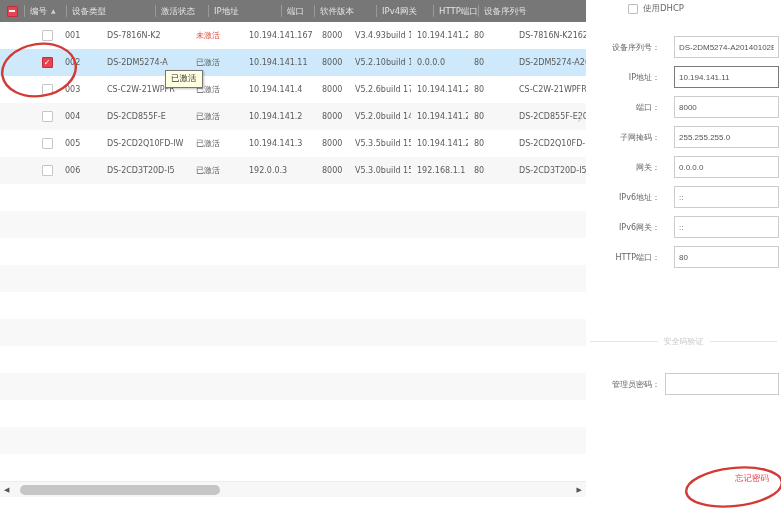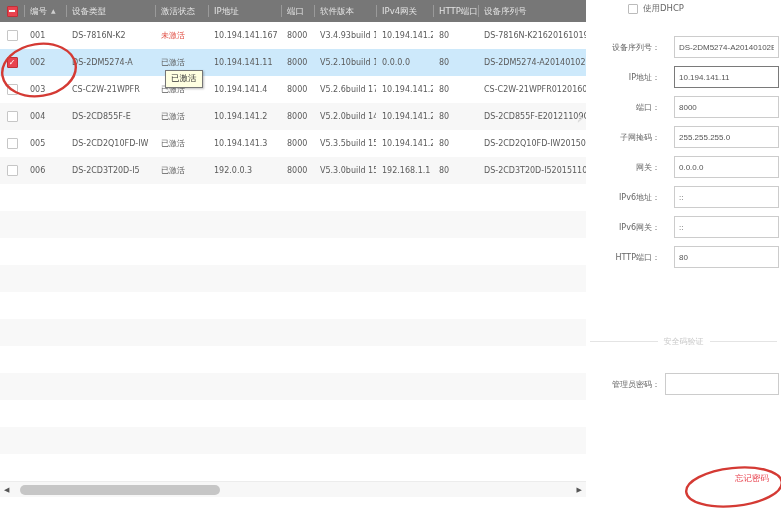--- a/index.html
+++ b/index.html
@@ -8,21 +8,21 @@
   .app { position:relative; width:781px; height:510px; background:#fff; }
 
   
   .table-pane { position:absolute; left:0; top:0; width:586px; height:481px; overflow:hidden; }
   .grid-row { display:grid; grid-template-columns:24px 42px 89px 53px 73px 33px 62px 57px 45px 1fr; align-items:center; }
   .thead { height:22px; background:var(--header-bg,#777); color:#e3e3e3; font-size:8.5px; }
   .thead .cell { height:12px; line-height:12px; border-left:1px solid #9a9a9a; padding-left:5px;
                  white-space:nowrap; overflow:hidden; display:flex; gap:4px; }
   .thead .cb-cell { border-left:none; display:flex; justify-content:center; align-items:center; height:22px; }
   .sort-glyph { font-size:6px; color:#cfcfcf; }
-  .tr { height:27px; font-size:8px; color:#5a5a5a; background:#fff; }
+  .tr { height:27px; font-size:8px; color:#5a5a5a; background:#fff;padding-left:35px; }
   .tr.zebra { background:#f7f7f7; }
   .tr.selected { background:var(--selected-bg,#cde9fb); }
   .tr .cell { padding-left:6px; white-space:nowrap; overflow:hidden; }
   .tr .cb-cell, .thead .cb-cell { padding-left:0; display:flex; justify-content:center; }
   .status-inactive { color:#e04b40; }
   .filler { height:27px; }
   .filler.zebra { background:#f8f8f8; }
 
   
   .cb { width:11px; height:11px; border:1px solid #c6c6c6; background:#fff; border-radius:1px;

